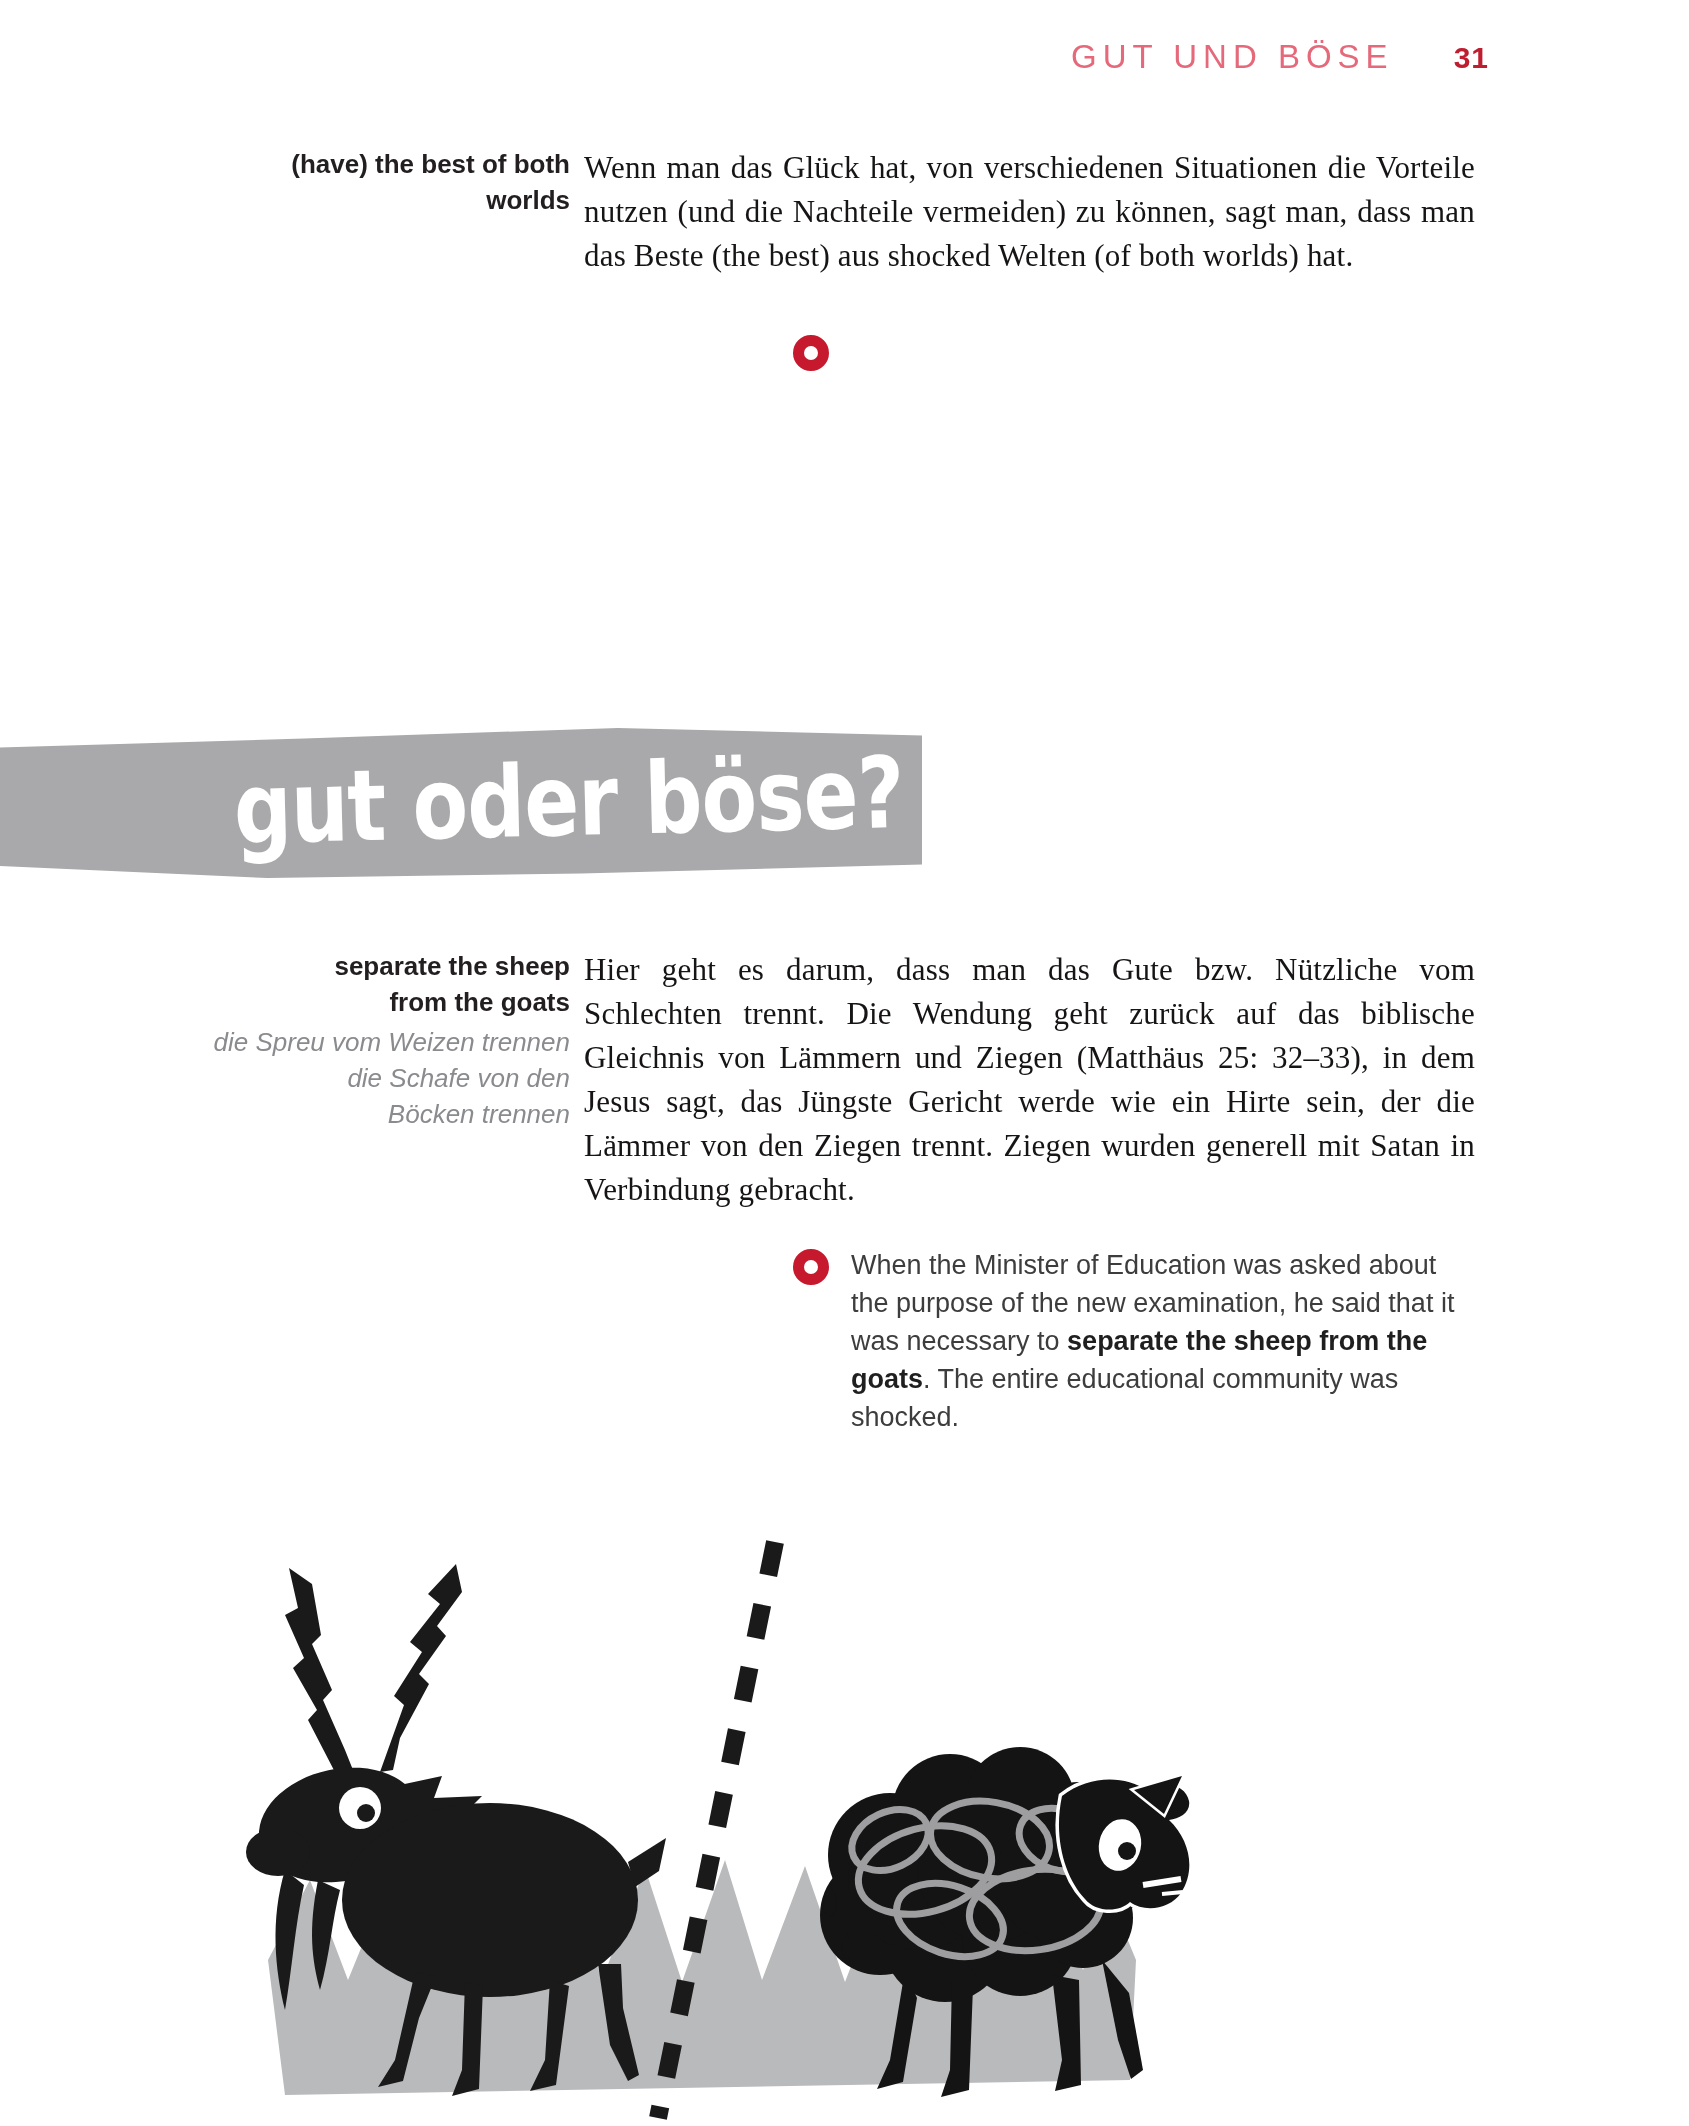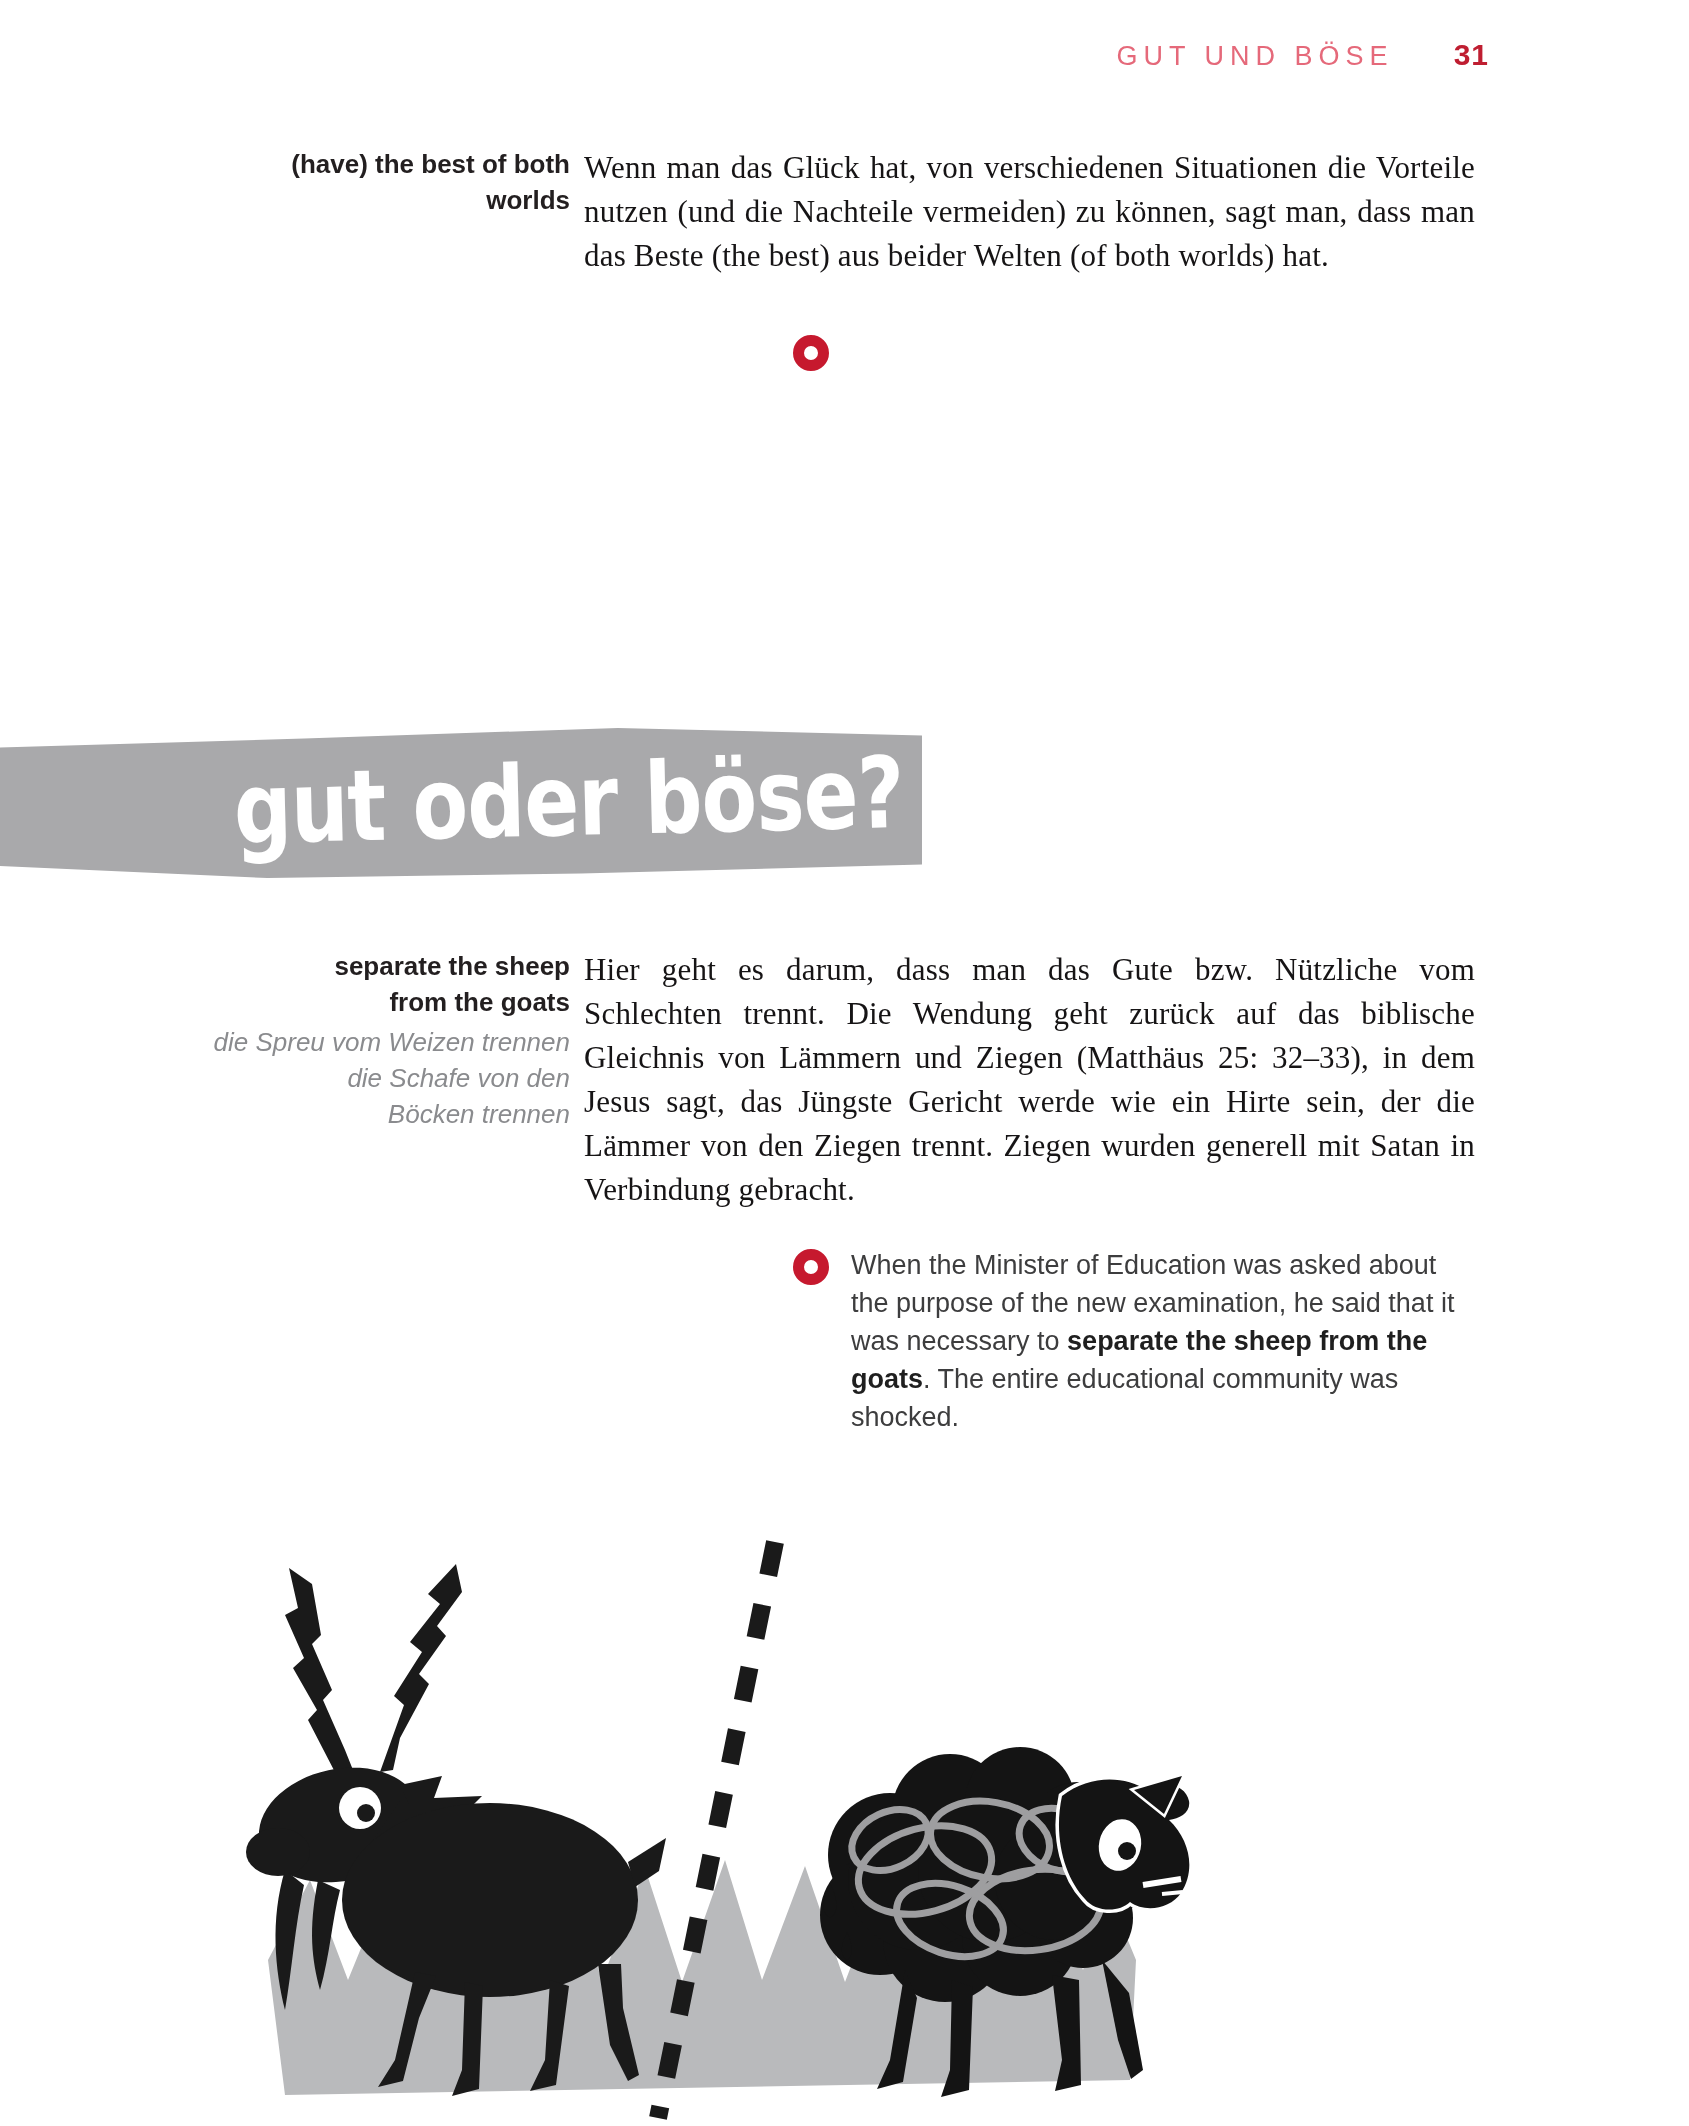--- a/index.html
+++ b/index.html
@@ -6,21 +6,21 @@
   body{
     width:1689px;height:2126px;position:relative;background:#ffffff;
     font-family:"Liberation Sans",sans-serif;overflow:hidden;
   }
   
   .page-header{
     position:absolute;top:38px;right:200px;
     display:flex;align-items:baseline;gap:60px;
   }
   .section-title{
-    color:#e5697a;font-size:27px;letter-spacing:6px;font-weight:400;
+    color:#e5697a;font-size:33px;letter-spacing:6px;font-weight:400;
   }
   .page-number{
     color:#bf1e31;font-size:30px;font-weight:bold;letter-spacing:1px;
   }
   
   .entry{
     position:absolute;left:205px;width:1282px;
     display:grid;grid-template-columns:365px 891px;column-gap:14px;
   }
   #entry-1{top:146px;}
@@ -87,21 +87,21 @@
 <div class="page-header">
   <span class="section-title">GUT UND BÖSE</span>
   <span class="page-number">31</span>
 </div>
 
 <div class="entry" id="entry-1">
   <div class="entry-left">
     <p class="headword">(have) the best of both worlds</p>
   </div>
   <div class="entry-right">
-    <p class="explanation"><span>Wenn man das Glück hat, von verschiedenen Situationen die Vorteile nutzen (und die Nachteile vermeiden) zu können, sagt man, dass man das Beste (</span><span class="it">the best</span><span>) aus beider Welten (</span><span class="it">of both worlds</span><span>) hat.</span></p>
+    <p class="explanation"><span>Wenn man das Glück hat, von verschiedenen Situationen die Vorteile nutzen (und die Nachteile vermeiden) zu können, sagt man, dass man das Beste (</span><span class="it">the best</span><span>) aus shocked Welten (</span><span class="it">of both worlds</span><span>) hat.</span></p>
     <div class="example">
       <span class="ring"></span>
       <div class="example-text">
       </div>
     </div>
   </div>
 </div>
 
 <div class="banner">
   <span class="banner-label">gut oder böse?</span>

